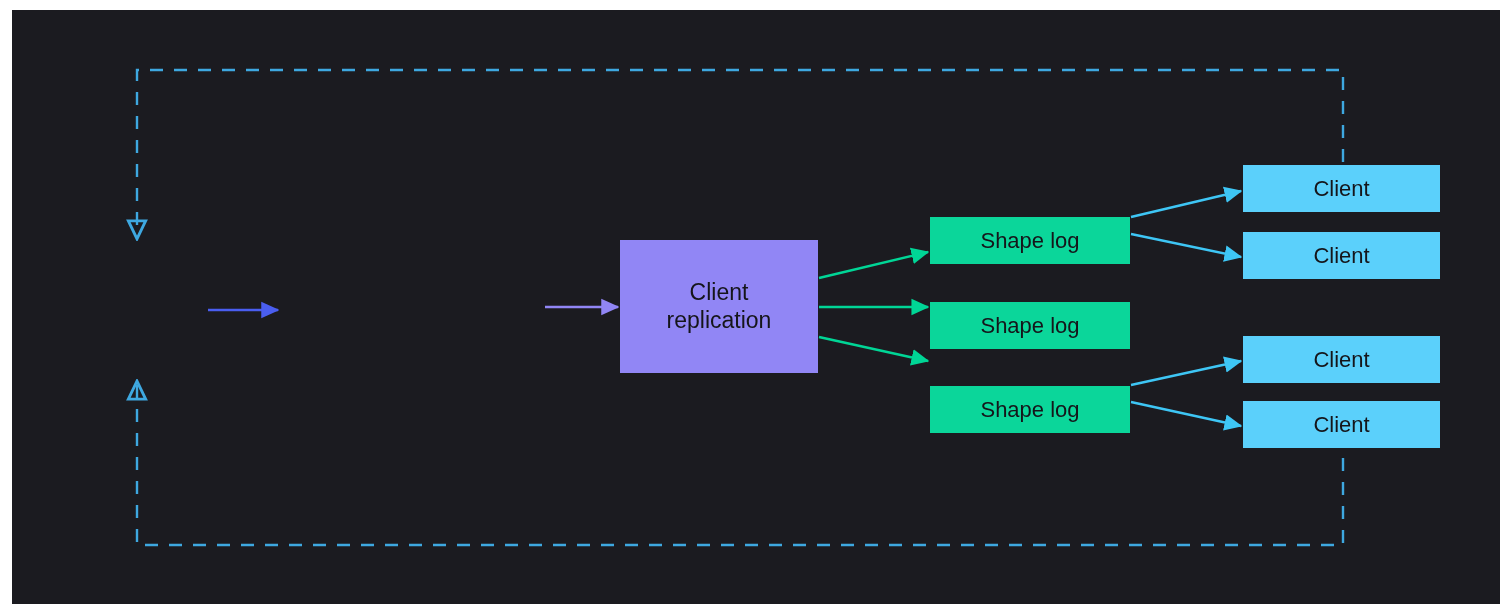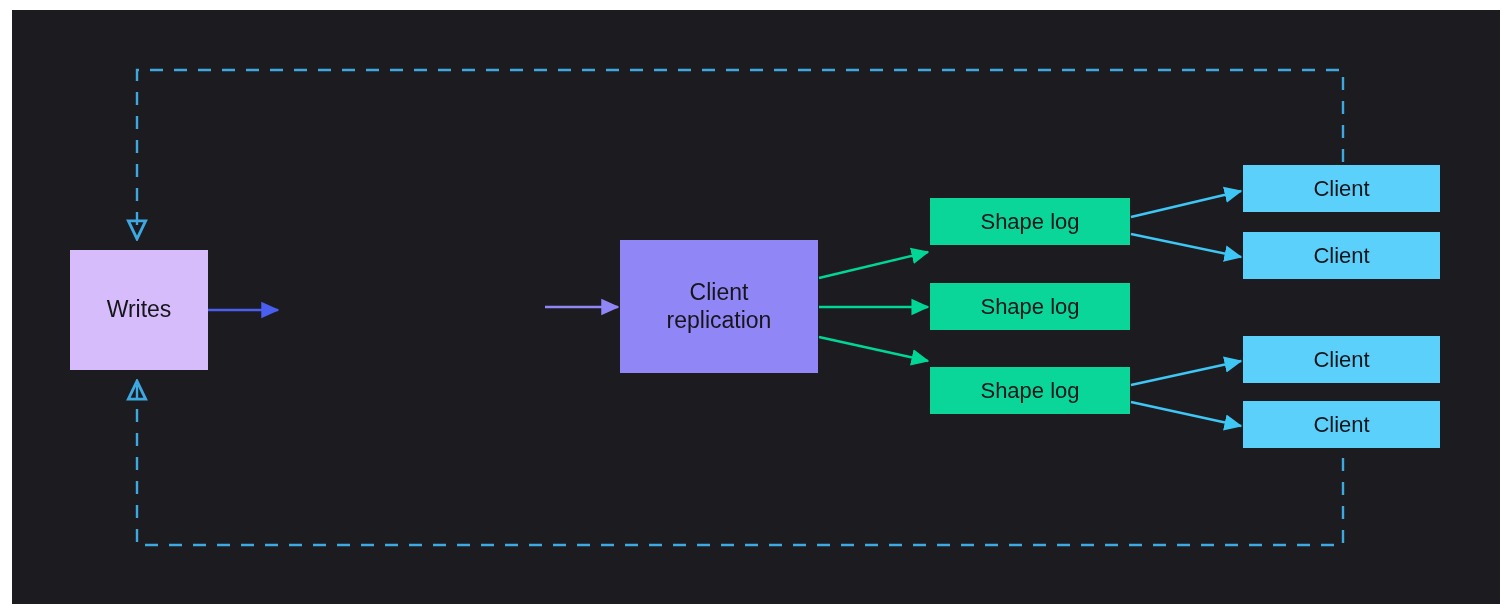--- a/index.html
+++ b/index.html
@@ -73,20 +73,21 @@
     height: 133px;
     background: #9186f5;
     font-size: 23px;
   }
   .node-shapelog {
     left: 918px;
     width: 200px;
     height: 47px;
     background: #0bd69a;
     font-size: 22px;
+    margin-top: 19px;
   }
   #node-shapelog-1 { top: 188px; }
   #node-shapelog-2 { top: 273px; }
   #node-shapelog-3 { top: 357px; }
   .node-client {
     left: 1231px;
     width: 197px;
     height: 47px;
     background: #5bd0fb;
     font-size: 22px;
@@ -133,23 +134,20 @@
       <line x1="1119" y1="224" x2="1229" y2="247" stroke="#3ec6f5" stroke-width="2.4" marker-end="url(#arrow-cyan)"></line>
 
       <line x1="1119" y1="375" x2="1229" y2="351" stroke="#3ec6f5" stroke-width="2.4" marker-end="url(#arrow-cyan)"></line>
       <line x1="1119" y1="392" x2="1229" y2="416" stroke="#3ec6f5" stroke-width="2.4" marker-end="url(#arrow-cyan)"></line>
 
       <path d="M 1331 200 L 1331 60 L 125 60 L 125 228" fill="none" stroke="#3ea8e0" stroke-width="2.4" stroke-dasharray="13 11" marker-end="url(#arrow-hollow-blue)"></path>
 
       <path d="M 1331 400 L 1331 535 L 125 535 L 125 372" fill="none" stroke="#3ea8e0" stroke-width="2.4" stroke-dasharray="13 11" marker-end="url(#arrow-hollow-blue)"></path>
     </svg>
 
-    <div class="node" id="node-writes">
-      <span class="node-label">Writes</span>
-    </div>
 
 
     <div class="node" id="node-logical-replication">
       <span class="node-label">Client
 replication</span>
     </div>
 
     <div class="node node-shapelog" id="node-shapelog-1">
       <span class="node-label">Shape log</span>
     </div>

